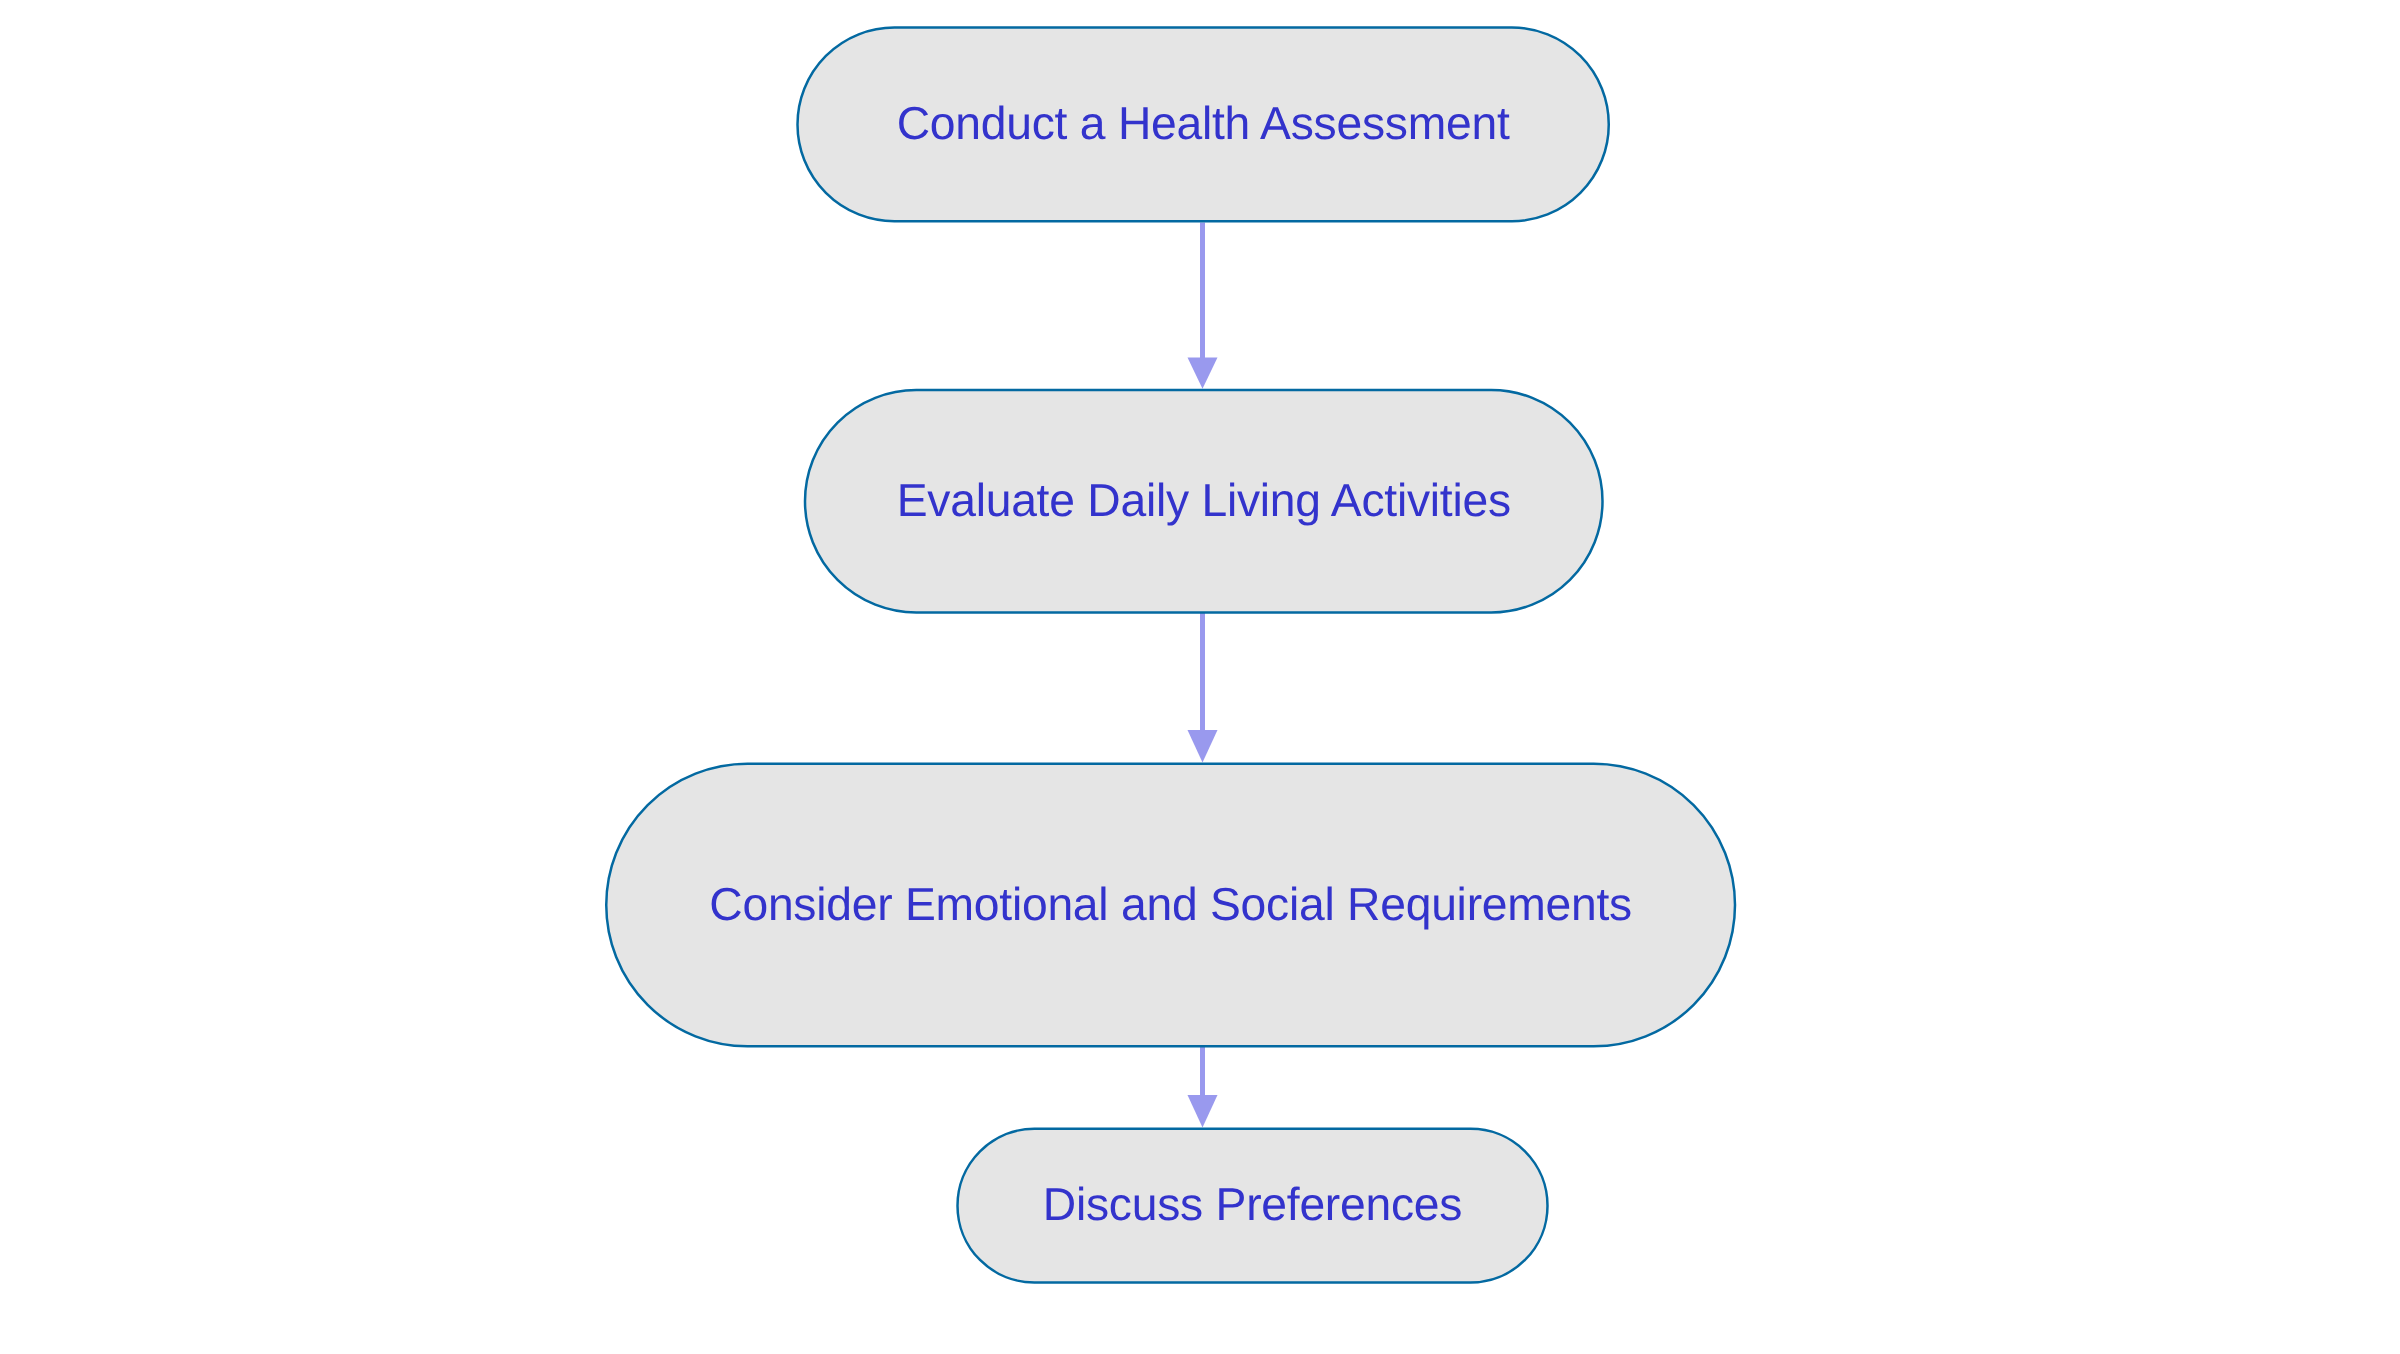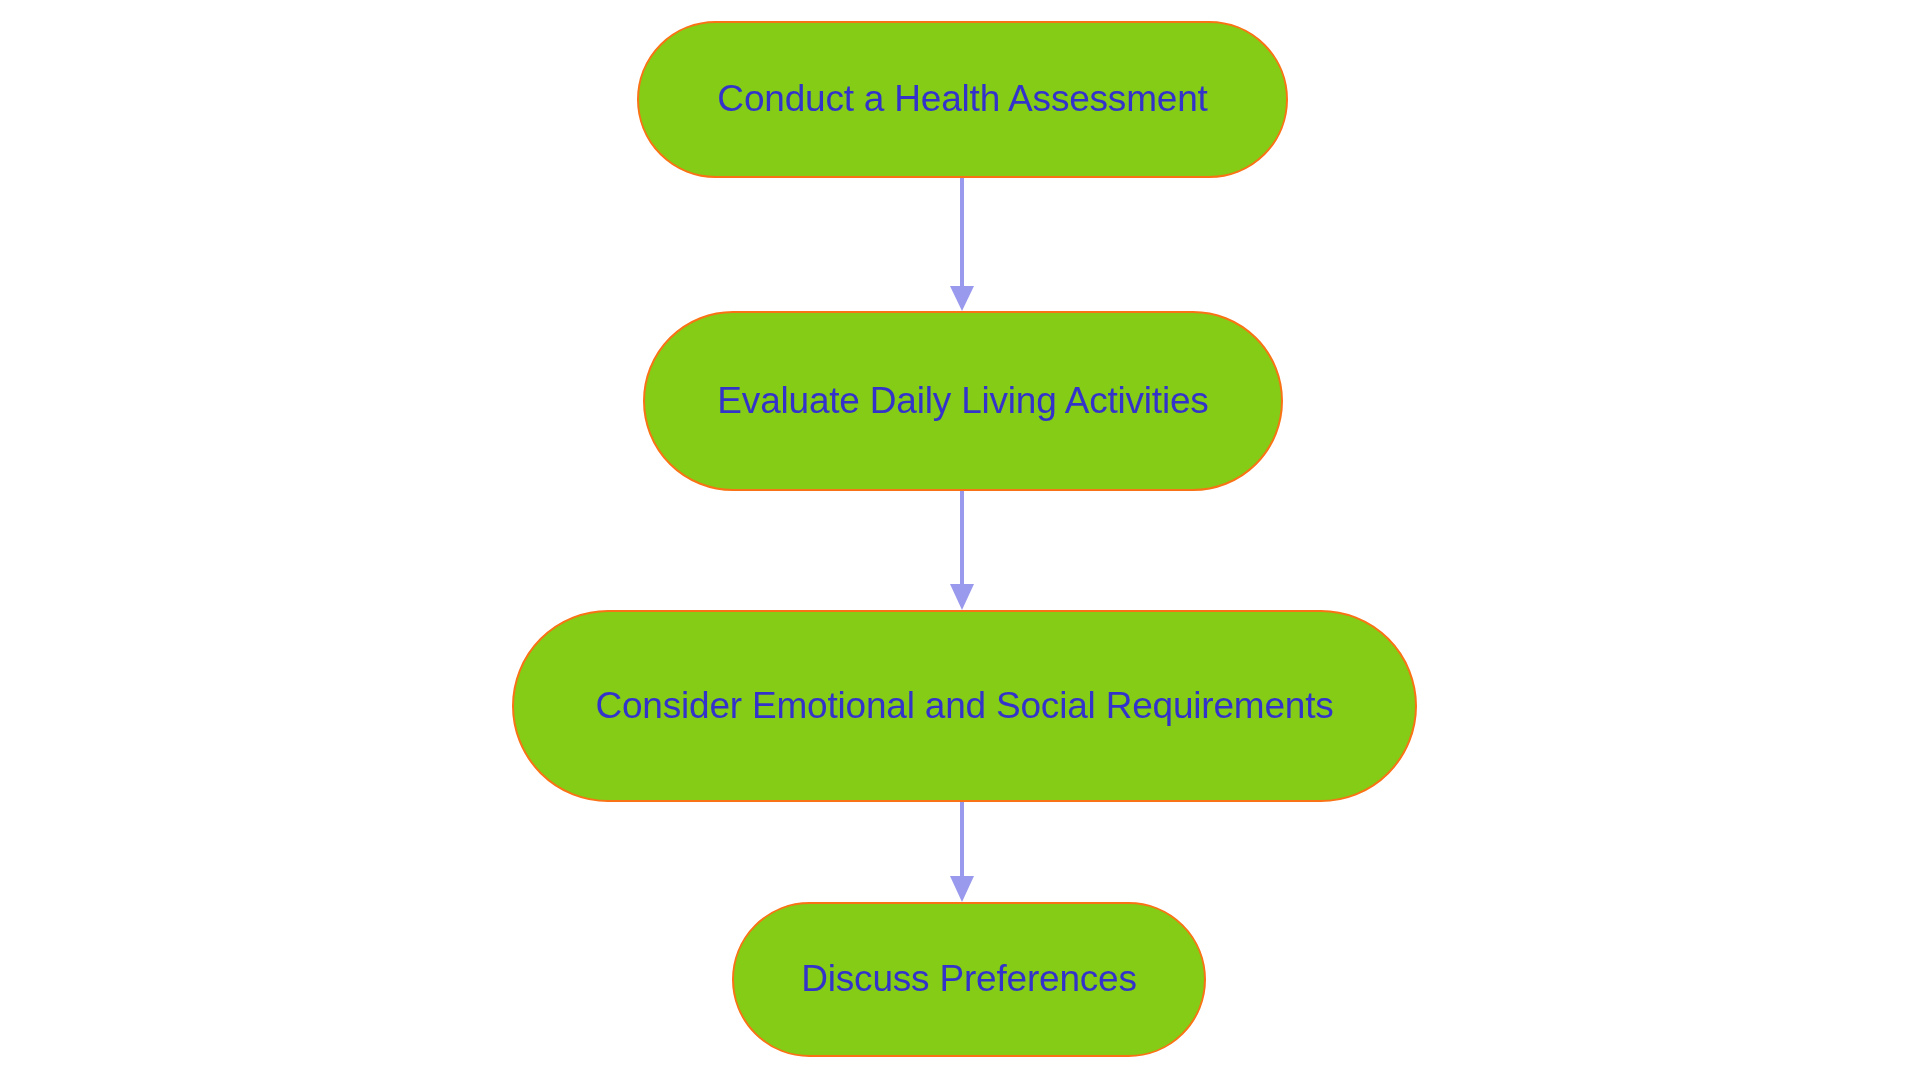--- a/index.html
+++ b/index.html
@@ -17,22 +17,22 @@
   #flowchart-canvas {
     position: relative;
     width: 1920px;
     height: 1083px;
     background: #ffffff;
   }
 
   .flow-node {
     position: absolute;
     box-sizing: border-box;
-    background: #84cc16;
-    border: 2px solid #f97316;
+    background: #e5e5e5;
+    border: 2px solid #0369a1;
     border-radius: 999px;
     display: flex;
     align-items: center;
     justify-content: center;
     text-align: right;
   }
 
   .flow-node-label {
     color: #3333cc;
     font-family: "Liberation Sans", sans-serif;
@@ -40,22 +40,22 @@
     font-weight: 400;
     line-height: 1.15;
     letter-spacing: -0.2px;
     white-space: nowrap;
     user-select: none;
   }
 
   
   #node-1 { left: 637px;  top: 21px;   width: 651px; height: 157px; }
   #node-2 { left: 643px;  top: 311px;  width: 640px; height: 180px; }
-  #node-3 { left: 512px;  top: 610px;  width: 905px; height: 192px; }
-  #node-4 { left: 732px;  top: 902px;  width: 474px; height: 155px; }
+  #node-3 { left: 484px;  top: 610px;  width: 905px; height: 228px; }
+  #node-4 { left: 765px;  top: 902px;  width: 474px; height: 125px; }
 
   
   .flow-edge {
     position: absolute;
     left: 0;
     top: 0;
     width: 1920px;
     height: 1083px;
     pointer-events: none;
     overflow: visible;

